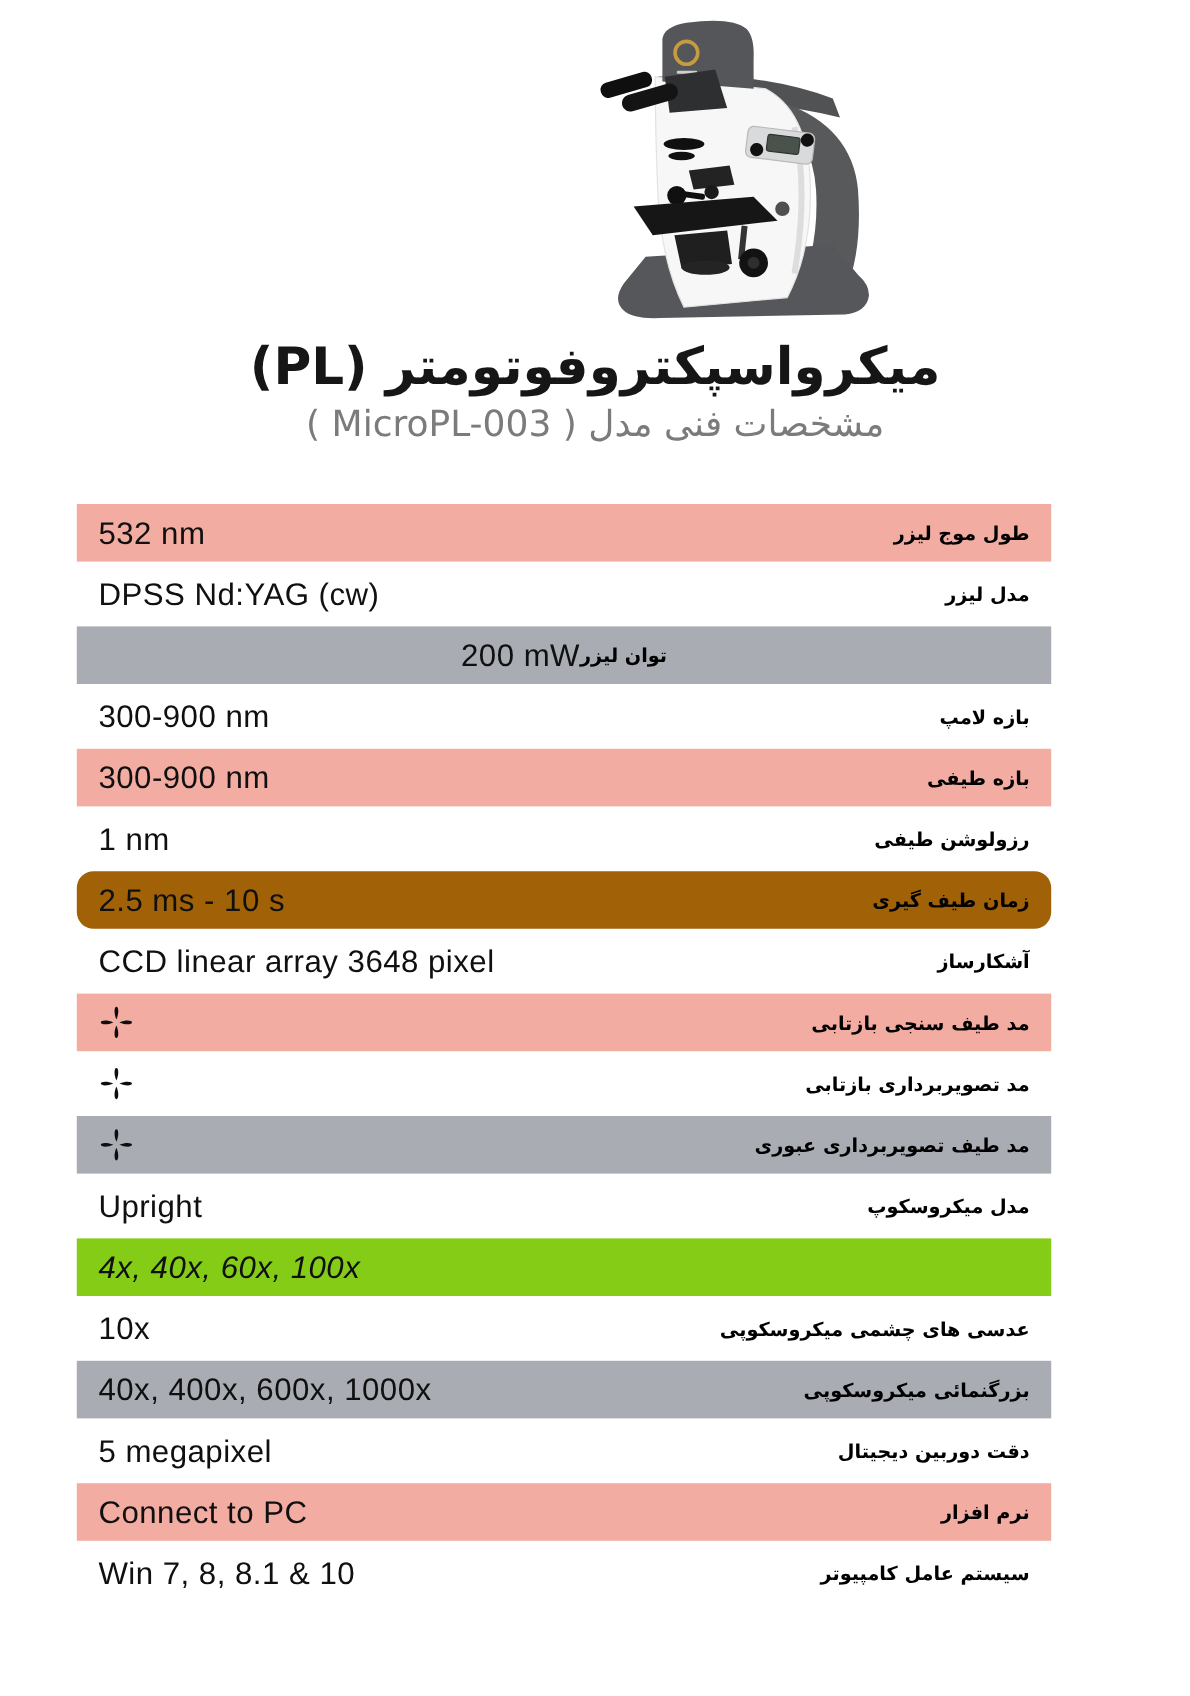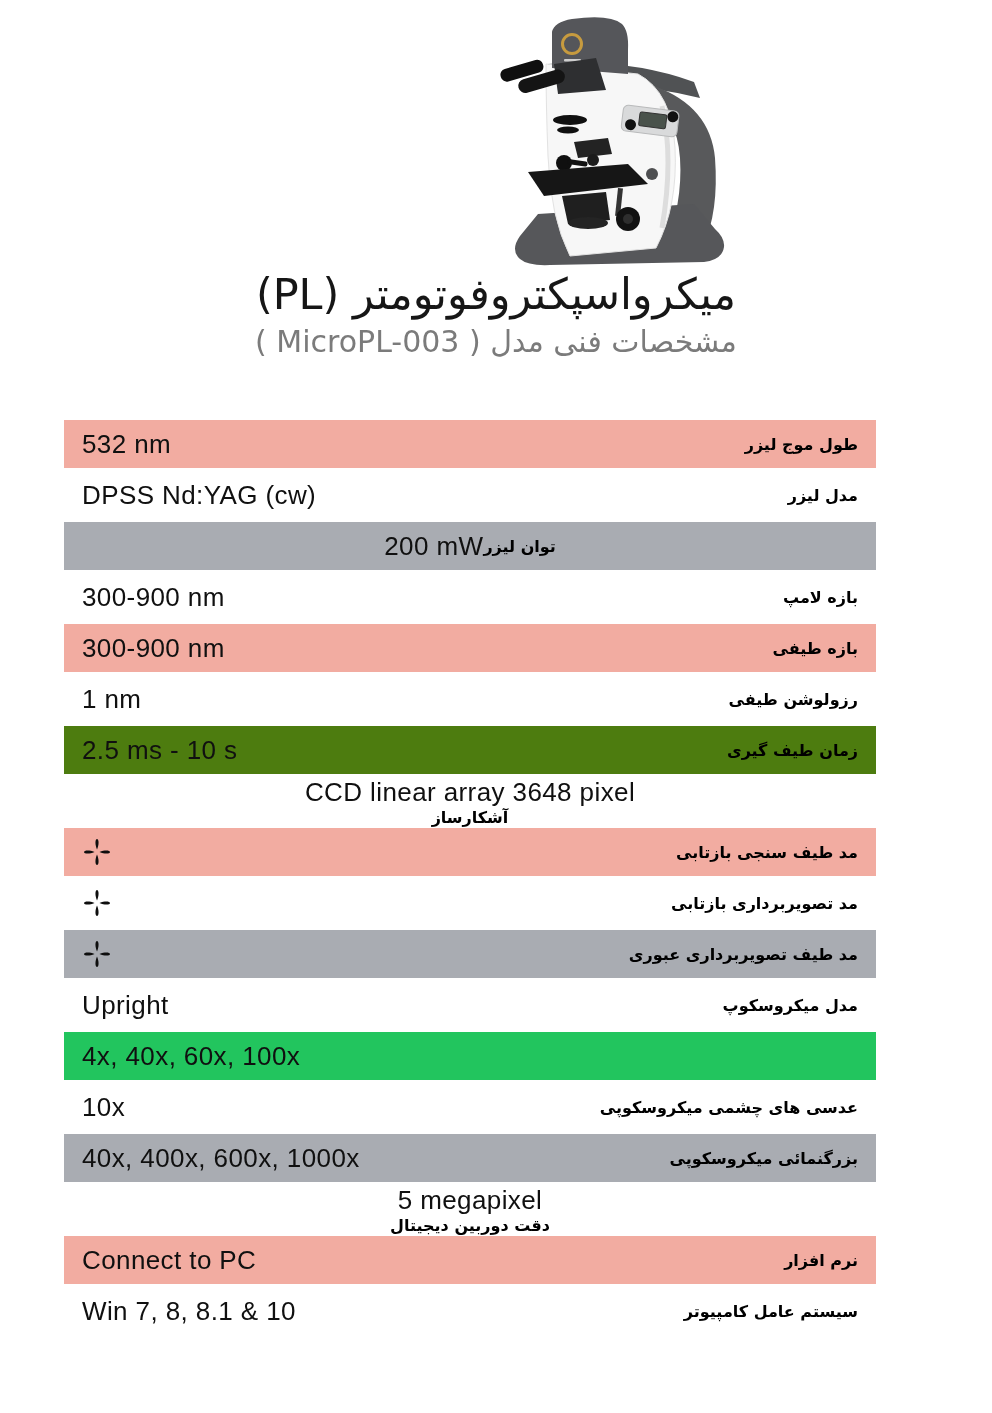--- a/index.html
+++ b/index.html
@@ -3,22 +3,23 @@
 <meta charset="utf-8">
 <style>
   html,body{margin:0;padding:0;}
   body{
     width:992px;height:1413px;background:#ffffff;position:relative;overflow:hidden;
     font-family:"Liberation Sans",sans-serif;
   }
   .microscope{position:absolute;left:458px;top:6px;width:330px;height:280px;}
   .header{position:absolute;top:270px;left:0;width:100%;text-align:center;}
   .title{
-    direction:rtl;font-size:43px;font-weight:normal;color:#161616;line-height:1.15;
+    direction:rtl;font-size:43px;font-weight:bold;color:#161616;line-height:1.15;
     font-family:"DejaVu Sans",sans-serif;
+    margin-top:12px;
   }
   .subtitle{
     direction:rtl;font-size:30px;color:#7b7b7b;margin-top:5px;
     font-family:"DejaVu Sans",sans-serif;
   }
   .spec-table{position:absolute;top:420px;left:64px;width:812px;}
   .spec-row{
     height:48px;margin-bottom:3px;display:flex;align-items:center;
     justify-content:space-between;padding:0 18px;box-sizing:border-box;
   }
@@ -107,25 +108,25 @@
     <span class="spec-label">بازه لامپ</span>
   </div>
     <div class="spec-row" style="background: rgb(242, 172, 161);">
     <span class="spec-value">300-900 nm</span>
     <span class="spec-label">بازه طیفی</span>
   </div>
     <div class="spec-row" style="background: transparent;">
     <span class="spec-value">1 nm</span>
     <span class="spec-label">رزولوشن طیفی</span>
   </div>
-    <div class="spec-row" style="background: #4d7c0f;">
+    <div class="spec-row" style="background: #a16207; border-radius: 14px;">
     <span class="spec-value">2.5 ms - 10 s</span>
     <span class="spec-label">زمان طیف گیری</span>
   </div>
-    <div class="spec-row" style="background: transparent; flex-direction: column;">
+    <div class="spec-row" style="background: transparent;">
     <span class="spec-value">CCD linear array 3648 pixel</span>
     <span class="spec-label">آشکارساز</span>
   </div>
     <div class="spec-row" style="background: rgb(242, 172, 161);">
     <span class="spec-value">
         <svg class="petal-icon" viewBox="0 0 24 24" xmlns="http://www.w3.org/2000/svg" fill="#0E0E0E">
     <path d="M12 10 C10.2 6 10.5 1.6 12 1.6 C13.5 1.6 13.8 6 12 10 Z"></path>
     <path d="M12 14 C13.8 18 13.5 22.4 12 22.4 C10.5 22.4 10.2 18 12 14 Z"></path>
     <path d="M10 12 C6 13.8 1.6 13.5 1.6 12 C1.6 10.5 6 10.2 10 12 Z"></path>
     <path d="M14 12 C18 10.2 22.4 10.5 22.4 12 C22.4 13.5 18 13.8 14 12 Z"></path>
@@ -152,32 +153,32 @@
     <path d="M10 12 C6 13.8 1.6 13.5 1.6 12 C1.6 10.5 6 10.2 10 12 Z"></path>
     <path d="M14 12 C18 10.2 22.4 10.5 22.4 12 C22.4 13.5 18 13.8 14 12 Z"></path>
   </svg>
       </span>
     <span class="spec-label">مد  طیف تصویربرداری عبوری</span>
   </div>
     <div class="spec-row" style="background: transparent;">
     <span class="spec-value">Upright</span>
     <span class="spec-label">مدل میکروسکوپ</span>
   </div>
-    <div class="spec-row" style="background: #22c55e;">
+    <div class="spec-row" style="background: #84cc16; font-style: italic;">
     <span class="spec-value">4x, 40x, 60x, 100x</span>
   </div>
     <div class="spec-row" style="background: transparent;">
     <span class="spec-value">10x</span>
     <span class="spec-label">عدسی های چشمی میکروسکوپی</span>
   </div>
     <div class="spec-row" style="background: rgb(169, 172, 178);">
     <span class="spec-value">40x, 400x, 600x, 1000x</span>
     <span class="spec-label">بزرگنمائی میکروسکوپی</span>
   </div>
-    <div class="spec-row" style="background: transparent; flex-direction: column;">
+    <div class="spec-row" style="background: transparent;">
     <span class="spec-value">5 megapixel</span>
     <span class="spec-label">دقت دوربین دیجیتال</span>
   </div>
     <div class="spec-row" style="background: rgb(242, 172, 161);">
     <span class="spec-value">Connect to PC</span>
     <span class="spec-label">نرم افزار</span>
   </div>
     <div class="spec-row" style="background: transparent;">
     <span class="spec-value">Win 7, 8, 8.1 &amp; 10</span>
     <span class="spec-label">سیستم عامل کامپیوتر</span>

